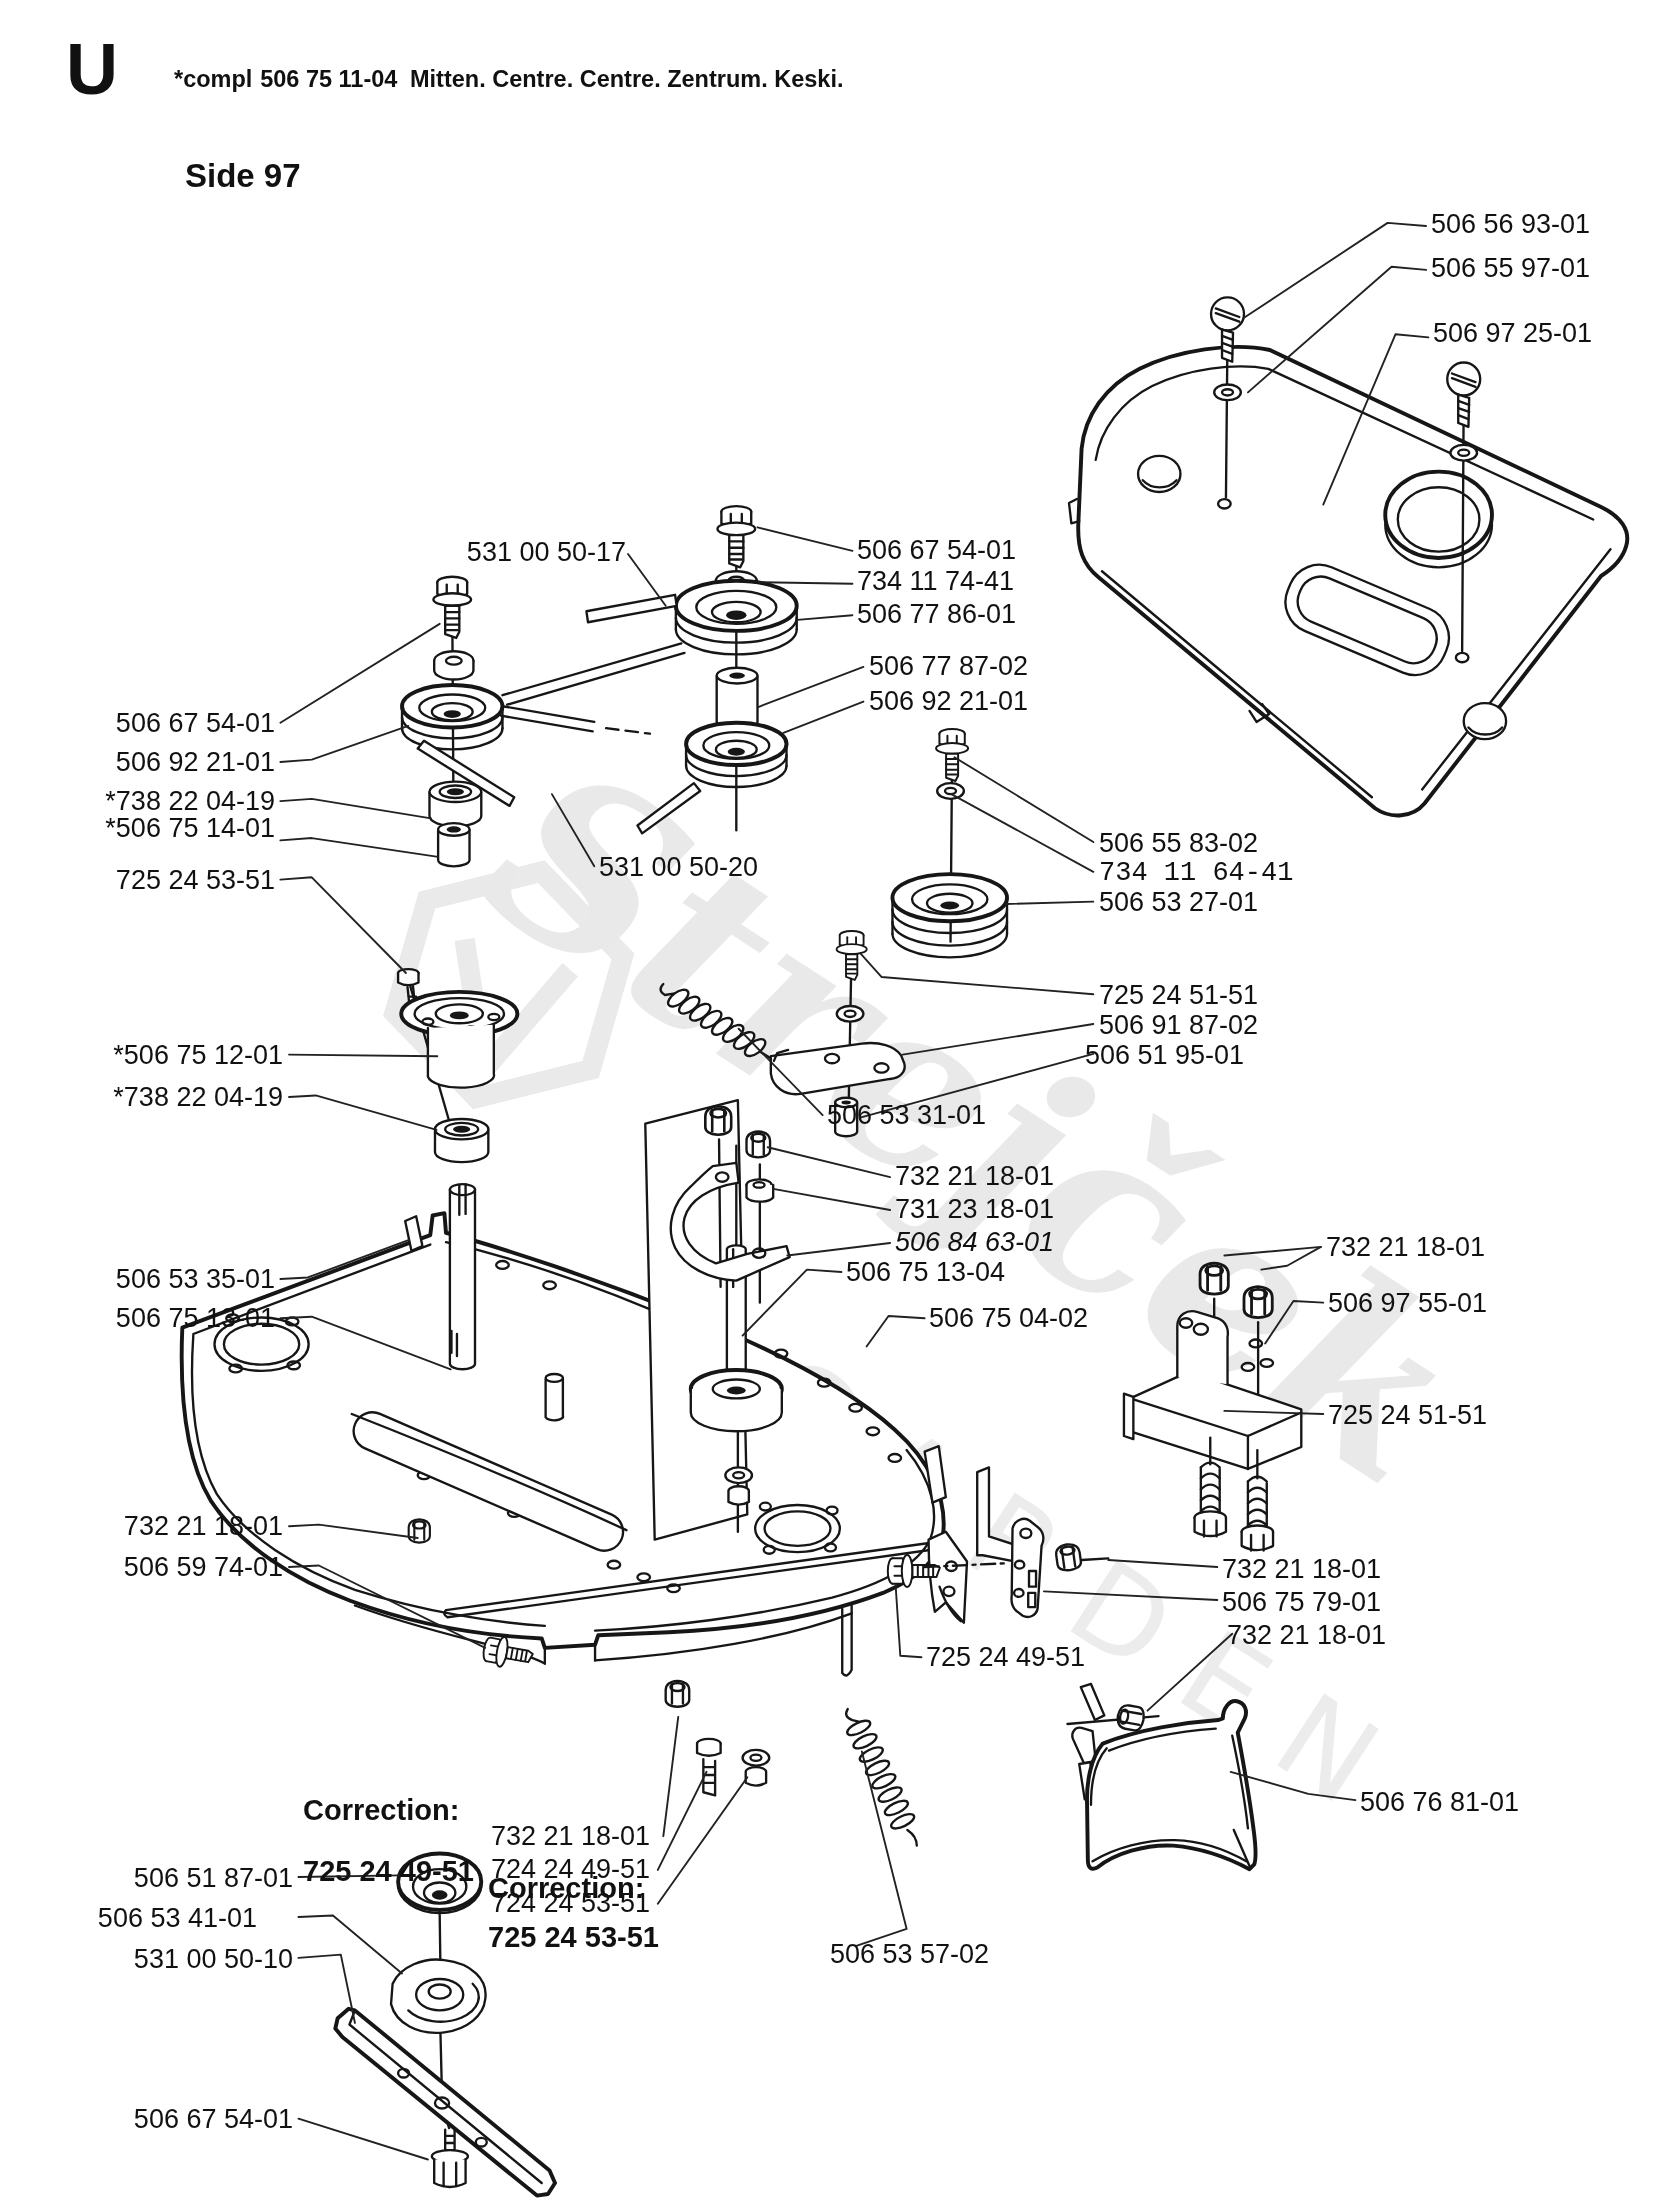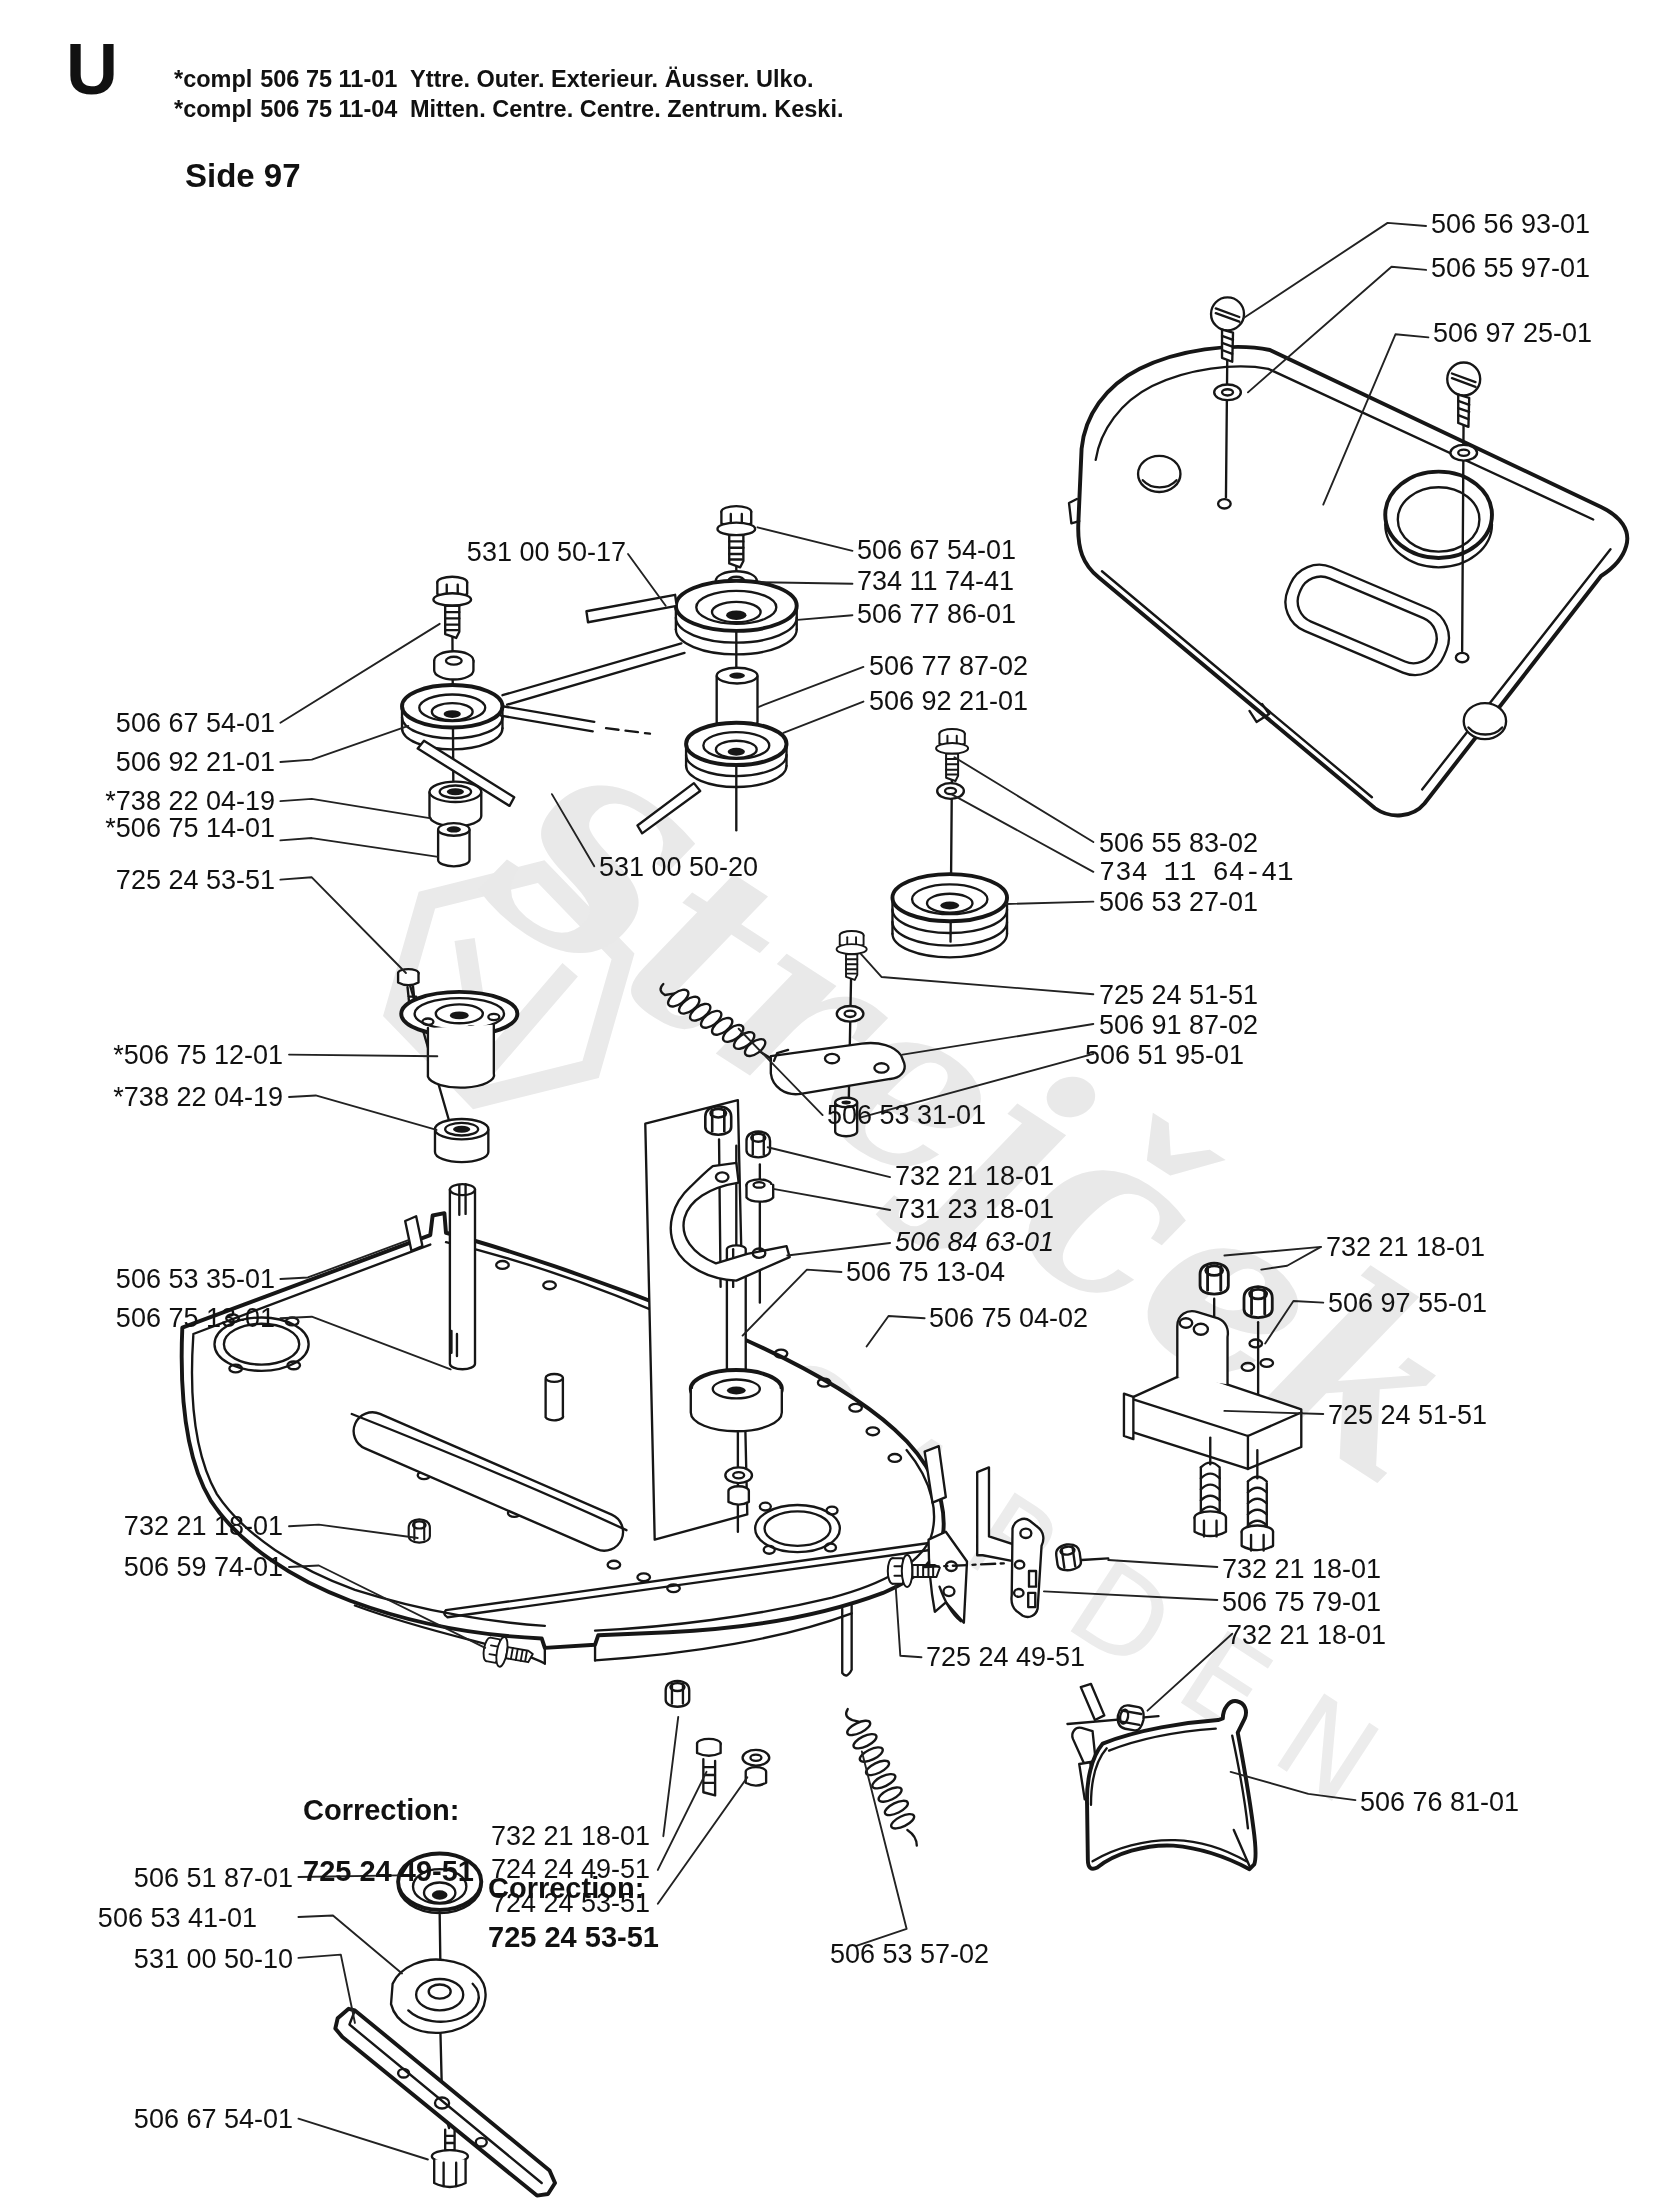--- a/index.html
+++ b/index.html
@@ -21,23 +21,20 @@
   .wm{font-family:"DejaVu Serif",serif;font-style:italic;font-weight:bold;fill:#e9e9e9;}
   .wm2{font-family:"DejaVu Sans",sans-serif;fill:#ececec;letter-spacing:52px;}
 </style>
 </head>
 <body>
 
 <div class="page">
 
   <div class="hdr-letter">U</div>
   <div class="hdr-compl">
-    <div>
-      <span>*compl</span><span class="num">506 75 11-01</span><span class="desc">Yttre. Outer. Exterieur. Äusser. Ulko.</span>
-    </div>
     <div>
       <span>*compl</span><span class="num">506 75 11-04</span><span class="desc">Mitten. Centre. Centre. Zentrum. Keski.</span>
     </div>
   </div>
   <div class="hdr-title">Side 97</div>
 
   <svg width="1668" height="2205" viewBox="0 0 2125 2810">
 
     <defs>
       <g id="locknut">

